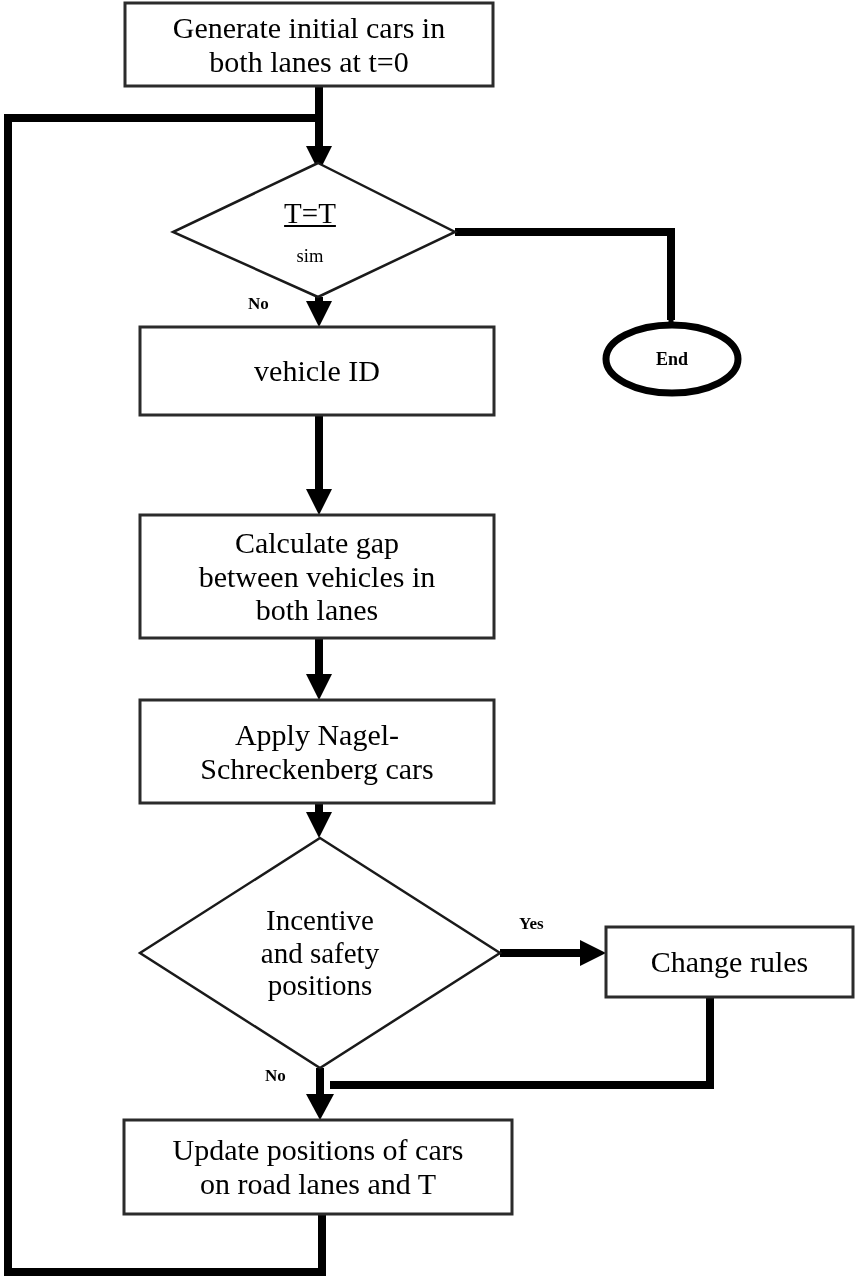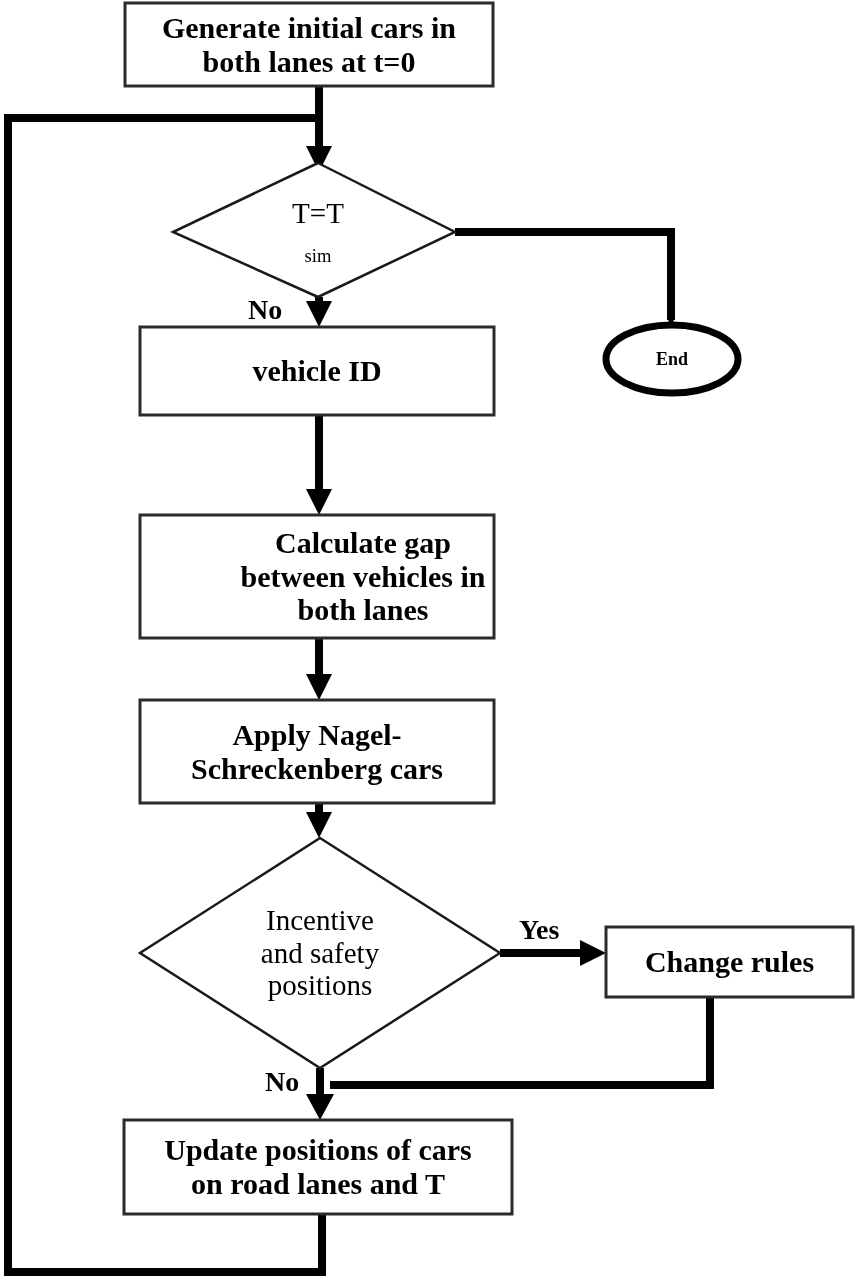--- a/index.html
+++ b/index.html
@@ -61,29 +61,29 @@
     display: flex;
     align-items: center;
     justify-content: center;
     text-align: center;
     color: #000000;
     line-height: 1.12;
     font-family: "Liberation Serif", "DejaVu Serif", serif;
     pointer-events: none;
   }
   .node-label span { display: block; width: 100%; }
-  .t-box { font-size: 30px; font-weight: bold; }
+  .t-box { font-size: 30px; }
   .t-diamond { font-size: 29px; }
   .t-end {
     font-size: 18px;
     font-weight: bold;
   }
   .edge-label {
     position: absolute;
-    font-size: 28px;
+    font-size: 17px;
     font-weight: bold;
     color: #000000;
     font-family: "Liberation Serif", "DejaVu Serif", serif;
     white-space: nowrap;
   }
   sub { font-size: 0.64em; }
 </style>
 </head>
 <body>
 
@@ -162,35 +162,35 @@
     <rect class="shape-stroke-thin" x="124" y="1120" width="388" height="94"></rect>
   </svg>
 
   <div class="node-label t-box" style="left:125px; top:3px; width:368px; height:83px;">
     <span>
       <span>Generate initial cars in</span>
       <span>both lanes at t=0</span>
     </span>
   </div>
 
-  <div class="node-label t-diamond" style="left:228px; top:208px; width:180px; height:48px;">
+  <div class="node-label t-diamond" style="left:220px; top:208px; width:180px; height:48px;text-decoration:underline;">
     <span><span>T=T</span><sub>sim</sub></span>
   </div>
 
   <div class="node-label t-end" style="left:606px; top:325px; width:132px; height:68px;">
     <span>End</span>
   </div>
 
   <div class="node-label t-box" style="left:140px; top:327px; width:354px; height:88px;">
     <span>
       <span>vehicle ID</span>
     </span>
   </div>
 
-  <div class="node-label t-box" style="left:140px; top:515px; width:354px; height:123px;margin-left:46px;">
+  <div class="node-label t-box" style="left:140px; top:515px; width:354px; height:123px;">
     <span>
       <span>Calculate gap</span>
       <span>between vehicles in</span>
       <span>both lanes</span>
     </span>
   </div>
 
   <div class="node-label t-box" style="left:140px; top:700px; width:354px; height:103px;">
     <span>
       <span>Apply Nagel-</span>

